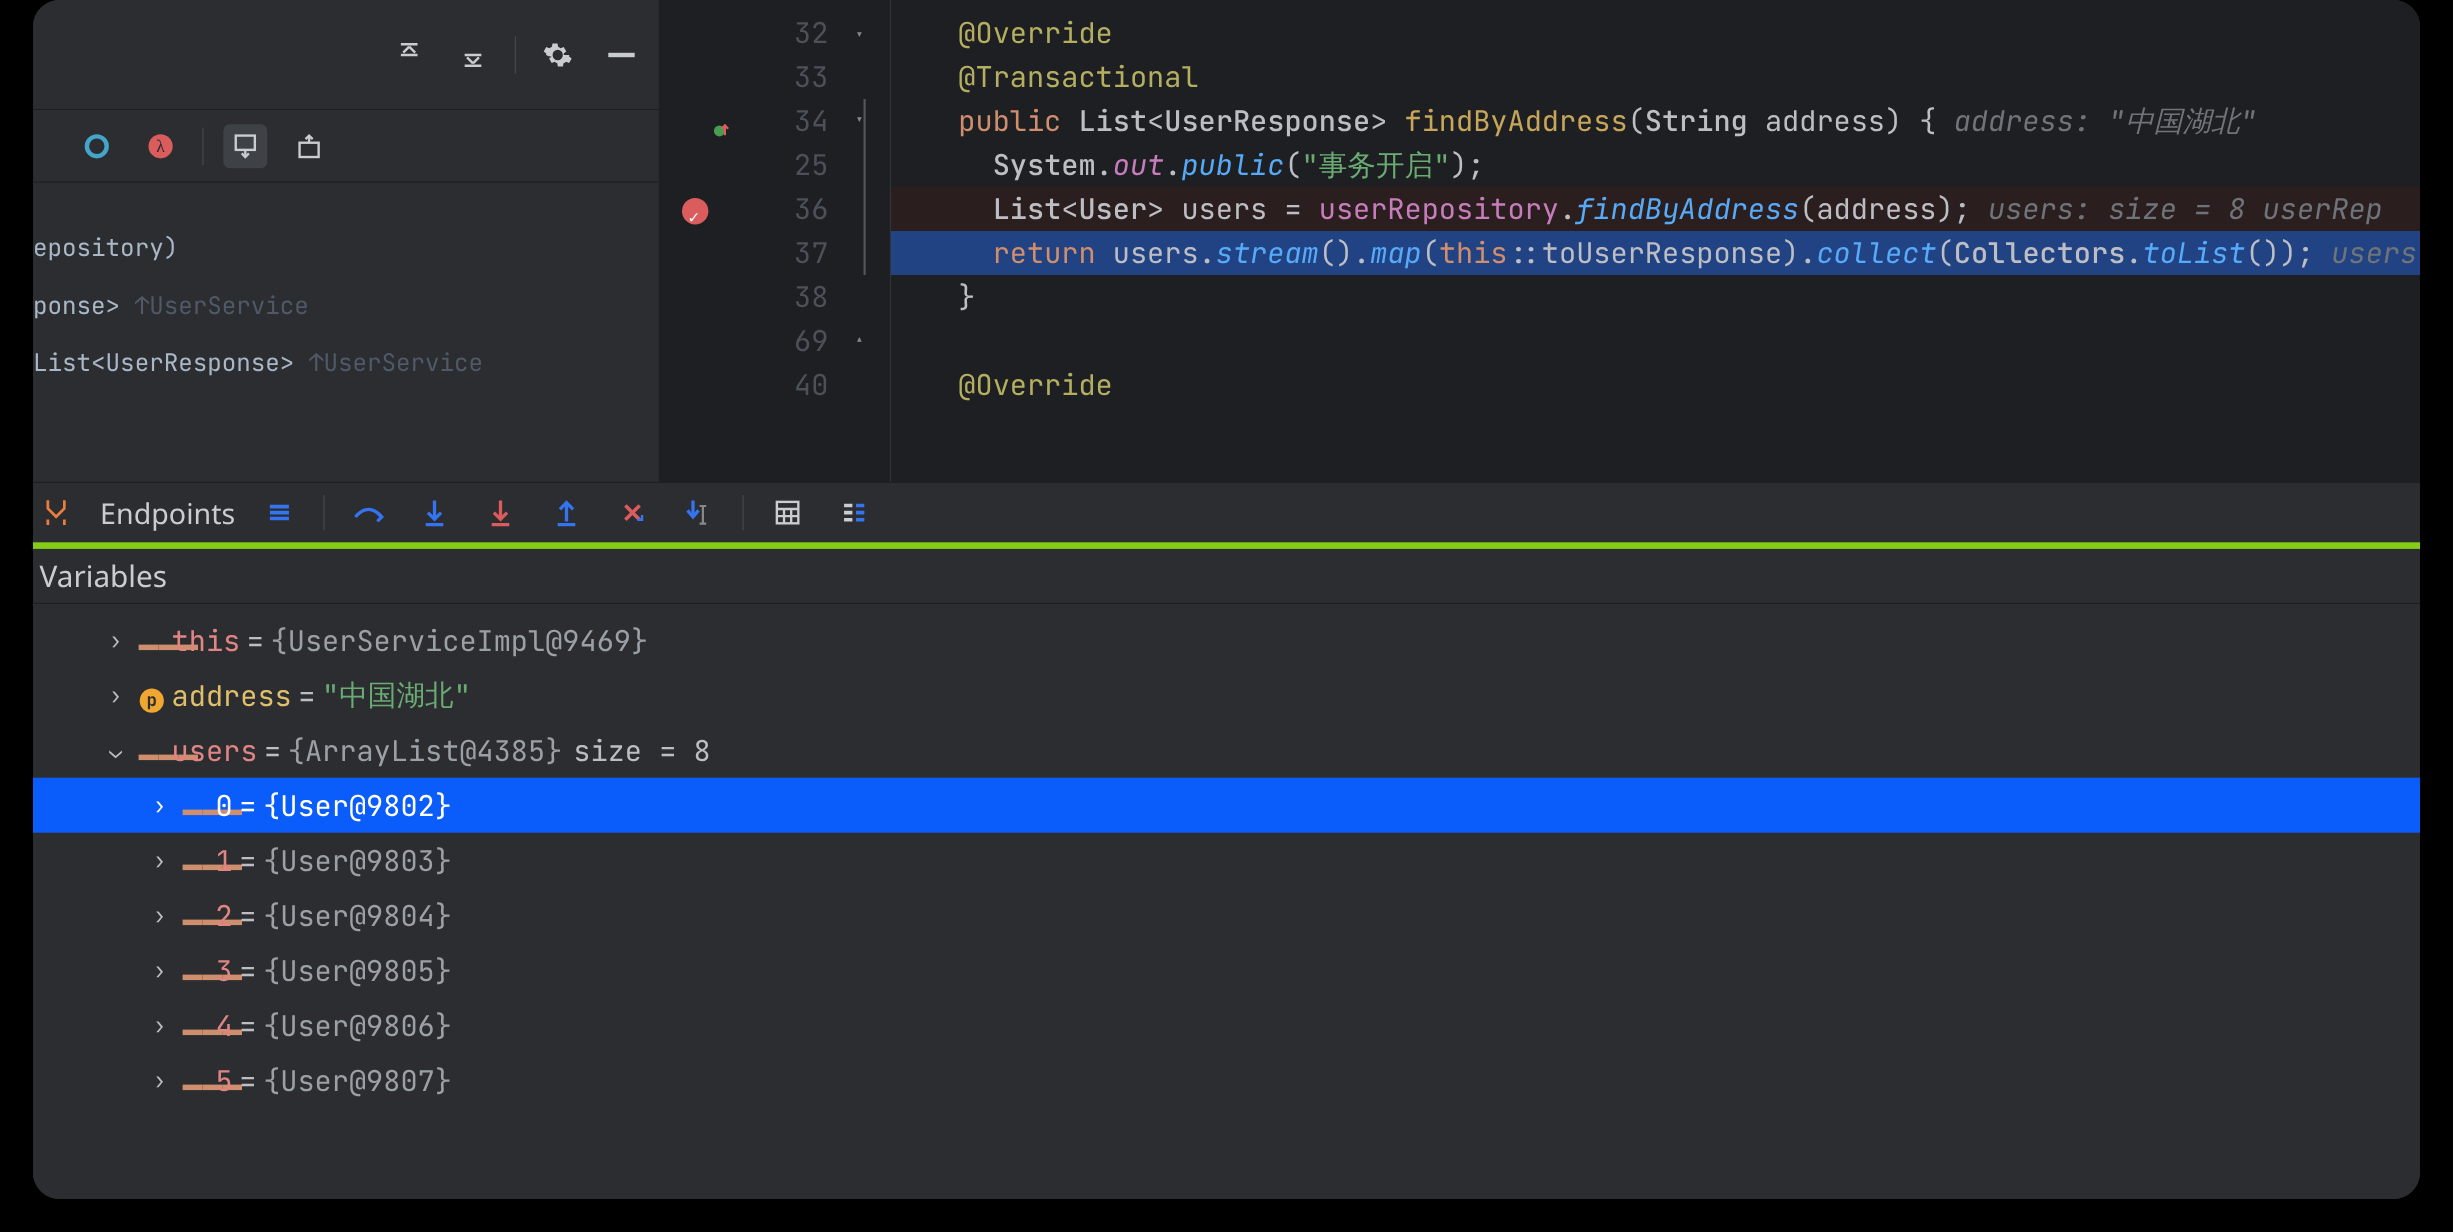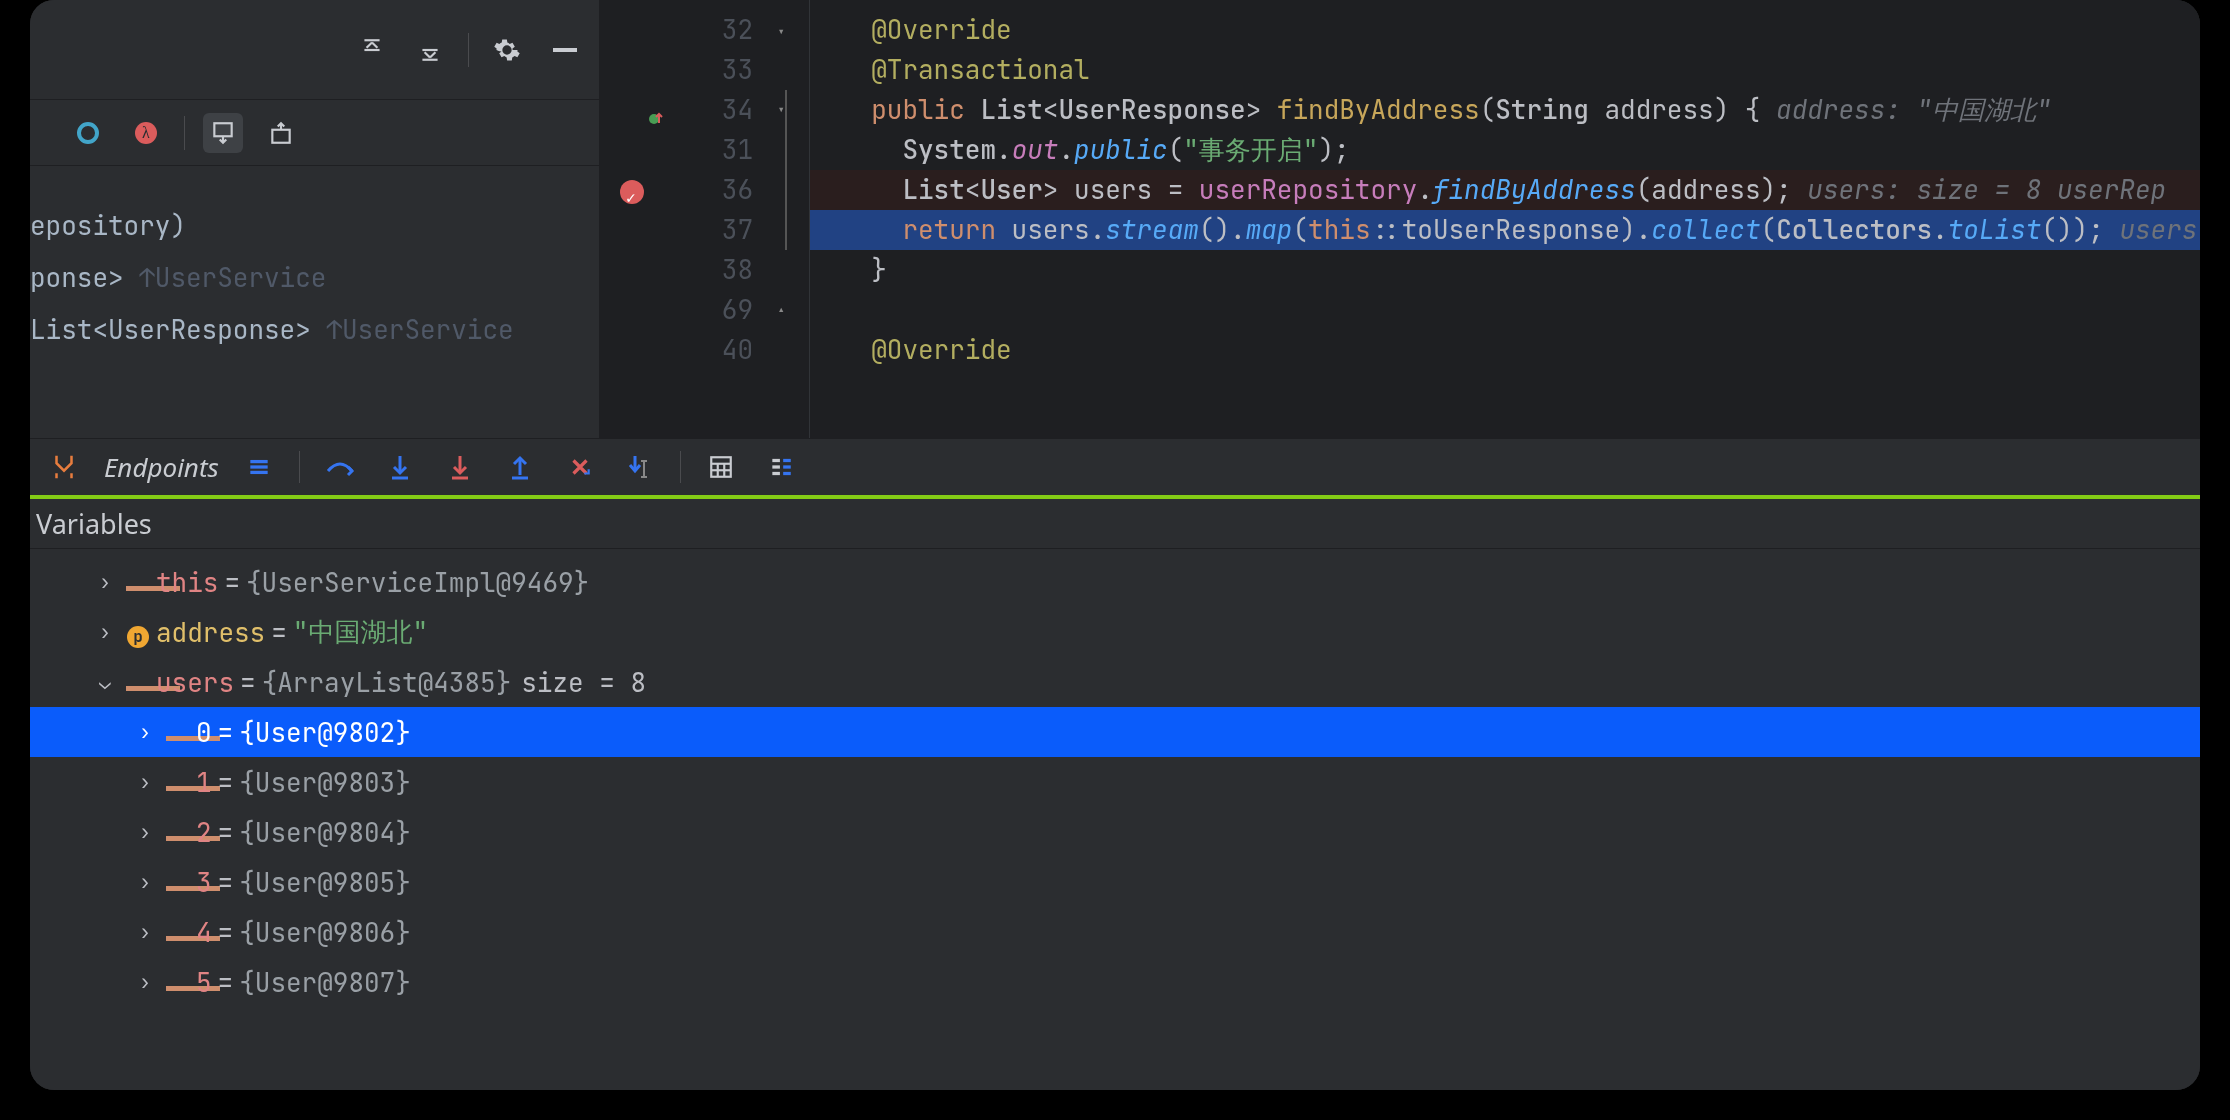--- a/index.html
+++ b/index.html
@@ -58,21 +58,21 @@
     display: flex; align-items: center; justify-content: center;
     cursor: pointer;
     border-radius: 6px;
   }
   .tb-icon.active { background: #3e4145; }
   .tb-sep { width: 1px; height: 34px; background: #4a4b4e; }
   .structure-list {
     padding-top: 34px;
     font-family: "JetBrains Mono", monospace;
     color: #a9b7c6;
-    font-size: 26px;
+    font-size: 22px;
     line-height: 52px;
   }
   .structure-item { white-space: nowrap; overflow: hidden; text-overflow: clip; padding-left: 0; }
   .structure-item .upref { color: #505968; }
   .structure-item .ret { color: #a9b7c6; }
   
   .editor {
     flex: 1;
     background: #1e1f22;
     display: flex;
@@ -201,24 +201,23 @@
     position: absolute;
     left: 0; right: 0; bottom: -1px;
     height: 4px;
     background: #3574f0;
   }
   .tab-close { color: #8a8d92; cursor: pointer; font-size: 22px; padding-left: 6px; }
   .debug-toolbar {
     height: 60px;
     display: flex;
     align-items: center;
-    padding-left: 14px;
+    padding-left: 1px;
     gap: 20px;
-    border-bottom: 4px solid #84cc16;
-    font-style: italic;
+    border-bottom: 6px solid #84cc16;
   }
   .dbg-btn {
     width: 40px; height: 40px;
     display: flex; align-items: center; justify-content: center;
     cursor: pointer;
   }
   .dbg-sep { width: 1px; height: 32px; background: #4a4b4e; }
   .vars-header {
     height: 50px;
     padding-left: 6px;
@@ -363,21 +362,21 @@
           <div class="fold-bar" style="top:90px;height:160px;"></div>
           <span class="fold-arrow" style="top:90px;">▾</span>
           <span class="fold-arrow" style="top:290px;">▴</span>
         </div>
       <div class="gutter-row">32</div>
           <div class="gutter-row">33</div>
           <div class="gutter-row">34<span class="mod-marker"><svg width="16" height="16">
                 <circle cx="6" cy="8" r="5" fill="#499c54"></circle>
                 <path d="M11 12 V3 M8 6 l3-3 3 3" stroke="#db5c5c" stroke-width="2" fill="none"></path>
               </svg></span></div>
-          <div class="gutter-row">31</div>
+          <div class="gutter-row">25</div>
           <div class="gutter-row">36<span class="breakpoint"></span></div>
           <div class="gutter-row">37</div>
           <div class="gutter-row">38</div>
           <div class="gutter-row">69</div>
           <div class="gutter-row">40</div>
         </div>
       <div class="code" id="code-body">
           <div class="code-row"><span class="txt">&nbsp;&nbsp;<span class="ann">@Override</span></span></div>
           <div class="code-row"><span class="txt">&nbsp;&nbsp;<span class="ann">@Transactional</span></span></div>
           <div class="code-row"><span class="txt">&nbsp;&nbsp;<span class="kw">public </span><span class="type">List</span><span class="punc">&lt;</span><span class="type">UserResponse</span><span class="punc">&gt; </span><span class="fn">findByAddress</span><span class="paren">(</span><span class="type">String </span><span class="var">address</span><span class="paren">) </span><span class="punc">{   </span><span class="hint">address: "中国湖北"</span></span></div>

